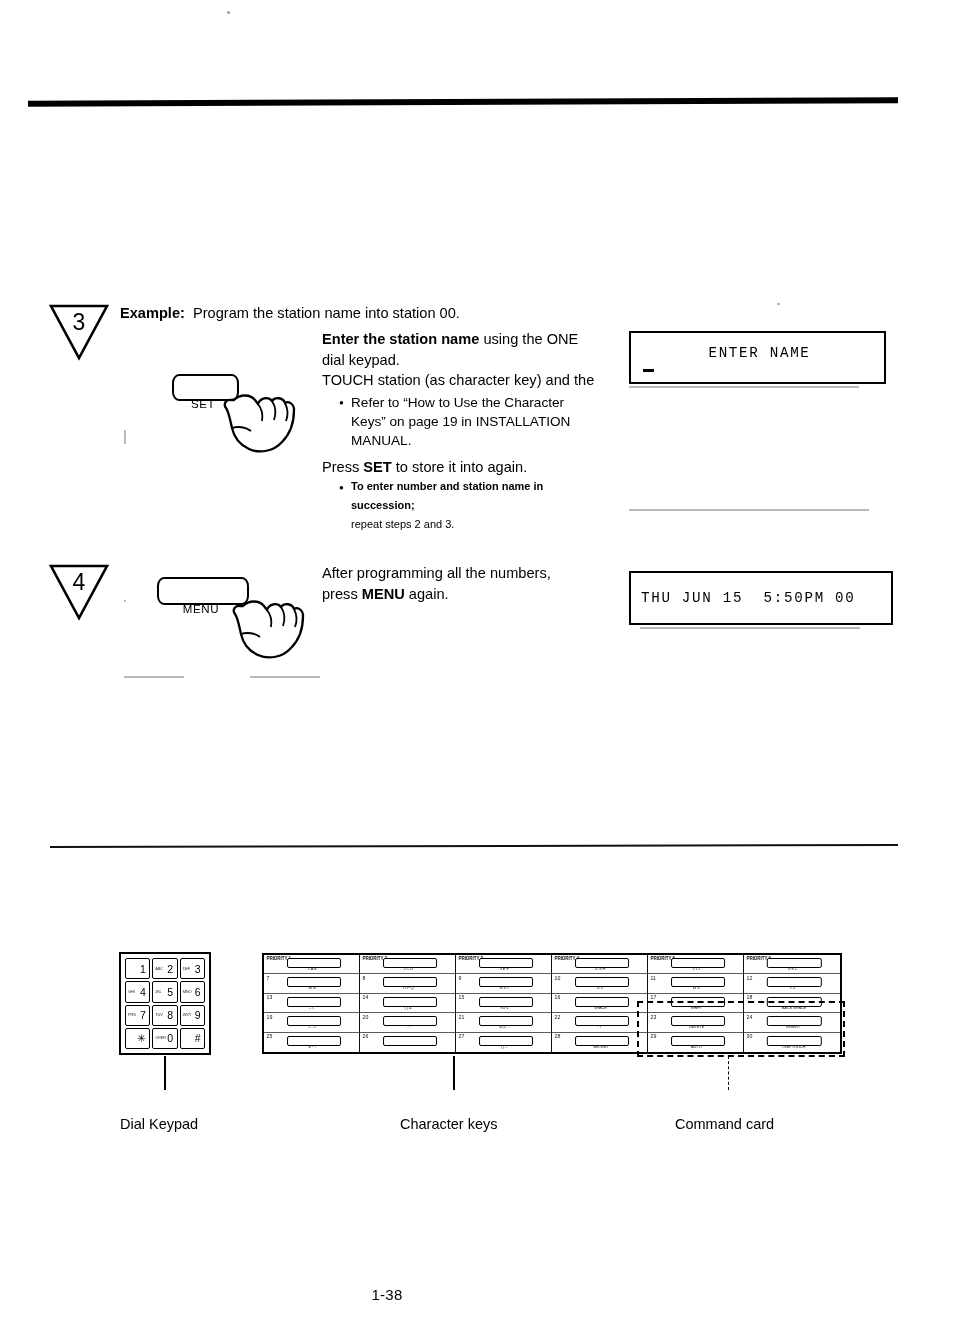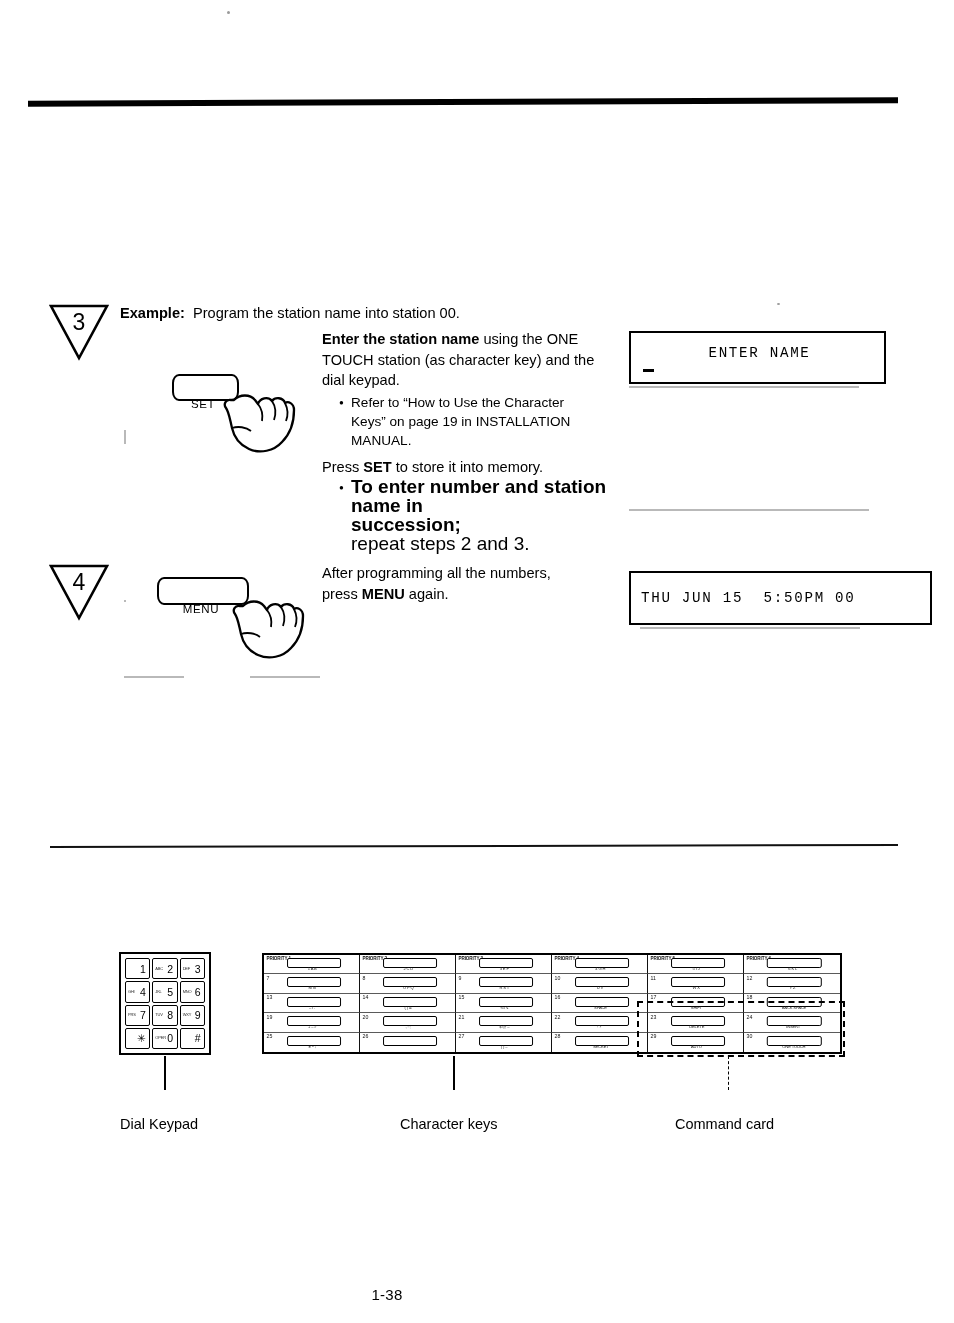--- a/index.html
+++ b/index.html
@@ -326,31 +326,31 @@
         <path d="M40 22 C44 27, 45 33, 44 39" fill="none" stroke="#000" stroke-width="1.8"></path>
         <path d="M54 19 C58 25, 58 32, 56 38" fill="none" stroke="#000" stroke-width="1.8"></path>
         <path d="M67 21 C70 27, 70 34, 68 39" fill="none" stroke="#000" stroke-width="1.8"></path>
         <path d="M14 46 C20 44, 28 45, 33 49" fill="none" stroke="#000" stroke-width="1.8"></path>
       </svg>
     </div>
   </div>
 
   <div class="tx" style="left:322px;top:329px;width:300px;">
     <div><b>Enter the station name</b><span> using the ONE</span></div>
+    <div>dial keypad.</div>
     <div>TOUCH station (as character key) and the</div>
-    <div>dial keypad.</div>
     <div style="height:2px;"></div>
     <div style="font-size:13.6px;line-height:19px;padding-left:17px;">
       <div class="bullet-line">Refer to “How to Use the Character</div>
       <div class="small-ind">Keys” on page 19 in INSTALLATION</div>
       <div class="small-ind">MANUAL.</div>
     </div>
     <div style="height:7px;"></div>
-    <div><span>Press </span><b>SET</b><span> to store it into memory.</span></div>
-    <div style="font-size:19px;line-height:19px;padding-left:17px;">
+    <div><span>Press </span><b>SET</b><span> to store it into again.</span></div>
+    <div style="font-size:11px;line-height:19px;padding-left:17px;">
       <div class="bullet-line" style="font-weight:bold;">To enter number and station name in</div>
       <div class="small-ind" style="font-weight:bold;">succession;</div>
       <div class="small-ind">repeat steps 2 and 3.</div>
     </div>
   </div>
 
   <div class="lcd" style="left:629px;top:331px;width:257px;height:53px;">
     <div class="l1" style="left:0;top:12px;width:257px;text-align:center;">ENTER NAME</div>
     <div class="cursor" style="left:12px;top:36px;"></div>
   </div>
@@ -379,21 +379,21 @@
         <path d="M14 46 C20 44, 28 45, 33 49" fill="none" stroke="#000" stroke-width="1.8"></path>
       </svg>
     </div>
   </div>
 
   <div class="tx" style="left:322px;top:563px;width:300px;">
     <div>After programming all the numbers,</div>
     <div><span>press </span><b>MENU</b><span> again.</span></div>
   </div>
 
-  <div class="lcd" style="left:629px;top:571px;width:303px;height:54px;">
+  <div class="lcd" style="left:629px;top:571px;width:264px;height:54px;">
     <div class="l1" style="left:10px;top:17px;">THU JUN 15  5:50PM 00</div>
   </div>
   <div class="smudge" style="left:640px;top:627px;width:220px;height:1.5px;"></div>
 
   <div class="smudge" style="left:124px;top:430px;width:1.5px;height:14px;"></div>
   <div class="smudge" style="left:124px;top:600px;width:2px;height:2px;"></div>
   <div class="smudge" style="left:124px;top:676px;width:60px;height:1.5px;"></div>
   <div class="smudge" style="left:250px;top:676px;width:70px;height:1.5px;"></div>
 
   <div class="rule-mid"></div>

